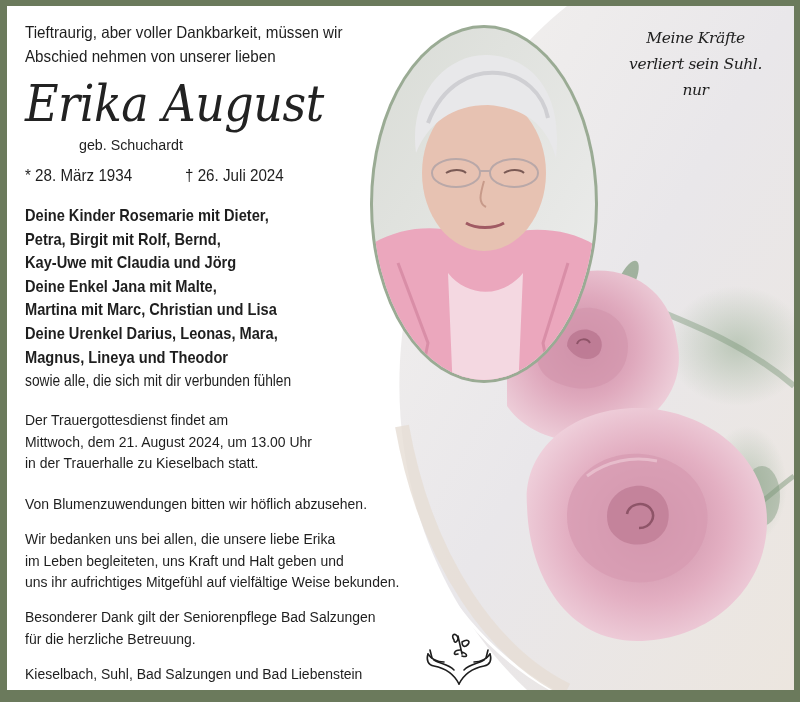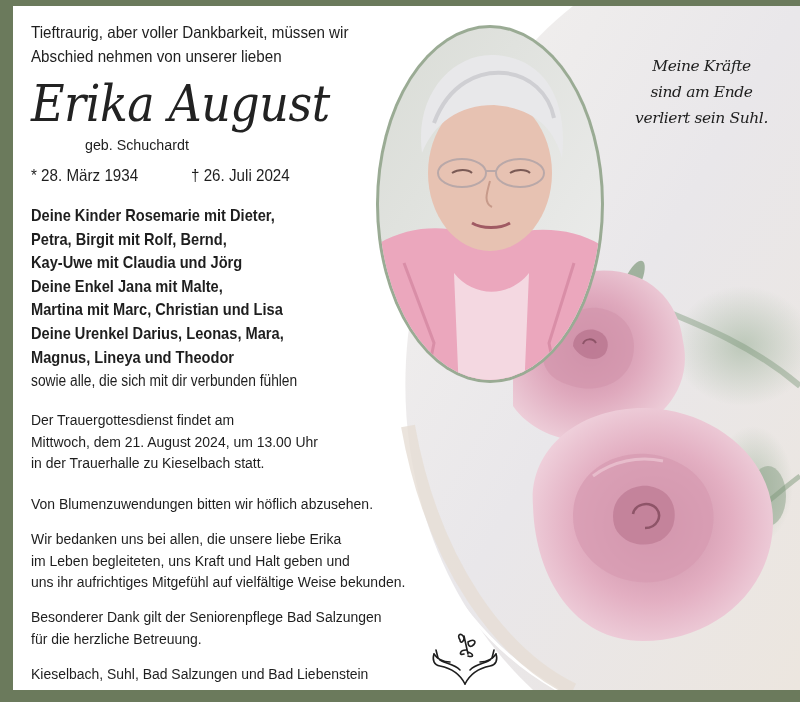--- a/index.html
+++ b/index.html
@@ -1,28 +1,28 @@
 <!DOCTYPE html>
 <html><head>
 <meta charset="utf-8">
 <style>
   html,body{margin:0;padding:0;}
   body{width:800px;height:702px;overflow:hidden;background:#6b7a5c;}
-  .card{position:absolute;left:13px;top:6px;width:787px;height:684px;background:#ffffff;overflow:hidden;}
+  .card{position:absolute;left:7px;top:6px;width:787px;height:684px;background:#ffffff;overflow:hidden;}
   .bg-panel{position:absolute;left:0;top:0;width:787px;height:684px;}
   .sans{font-family:"Liberation Sans","DejaVu Sans",sans-serif;color:#1e1e1e;}
   .intro{position:absolute;left:18px;top:14px;font-size:16.5px;line-height:24px;transform:scaleX(0.92);transform-origin:left top;white-space:nowrap;}
   .name{position:absolute;left:18px;top:70px;font-family:"DejaVu Serif","Liberation Serif",serif;font-style:italic;font-size:50px;line-height:56px;color:#222;letter-spacing:-0.5px;transform:scaleX(0.92);transform-origin:left top;white-space:nowrap;}
   .maiden{position:absolute;left:72px;top:130px;font-size:15.5px;transform:scaleX(0.92);transform-origin:left top;white-space:nowrap;}
   .born{position:absolute;left:18px;top:160px;font-size:16.5px;transform:scaleX(0.92);transform-origin:left top;white-space:nowrap;}
   .died{position:absolute;left:178px;top:160px;font-size:16.5px;transform:scaleX(0.92);transform-origin:left top;white-space:nowrap;}
   .family{position:absolute;left:18px;top:198px;font-size:17px;line-height:23.6px;font-weight:bold;transform:scaleX(0.86);transform-origin:left top;white-space:nowrap;}
   .family .tail{font-weight:normal;font-size:16px;}
   .block{position:absolute;left:18px;font-size:15.5px;line-height:21.5px;transform:scaleX(0.9);transform-origin:left top;white-space:nowrap;}
-  .quote{position:absolute;left:596px;top:20px;width:185px;text-align:center;font-family:"DejaVu Serif","Liberation Serif",serif;font-style:italic;font-size:15.5px;line-height:25.8px;color:#1e1e1e;letter-spacing:-0.4px;margin-top:28px;}
+  .quote{position:absolute;left:596px;top:20px;width:185px;text-align:center;font-family:"DejaVu Serif","Liberation Serif",serif;font-style:italic;font-size:15.5px;line-height:25.8px;color:#1e1e1e;letter-spacing:-0.4px;}
   .portrait{position:absolute;left:361px;top:17px;width:232px;height:362px;}
   .roses{position:absolute;left:460px;top:240px;width:327px;height:444px;}
   .emblem{position:absolute;left:417px;top:624px;width:70px;height:56px;}
 </style>
 </head>
 <body>
 
 <div class="card">
 
   <svg class="bg-panel" viewBox="0 0 787 684">
@@ -81,22 +81,22 @@
 
   <div class="block sans" style="top:600px;">
     <div>Besonderer Dank gilt der Seniorenpflege Bad Salzungen</div>
     <div>für die herzliche Betreuung.</div>
   </div>
 
   <div class="block sans" style="top:657px;">Kieselbach, Suhl, Bad Salzungen und Bad Liebenstein</div>
 
   <div class="quote">
     <div>Meine Kräfte</div>
-    <div>sind am Ende</div>
     <div>verliert sein Suhl.</div>
+    <div>nur</div>
   </div>
 
   <svg class="roses" viewBox="0 0 327 444">
     <defs>
       <radialGradient id="rg1" cx="0.45" cy="0.45" r="0.6">
         <stop offset="0" stop-color="#c98aa3"></stop>
         <stop offset="0.5" stop-color="#dfa9bd"></stop>
         <stop offset="1" stop-color="#efd2dc"></stop>
       </radialGradient>
       <radialGradient id="rg2" cx="0.5" cy="0.5" r="0.6">

